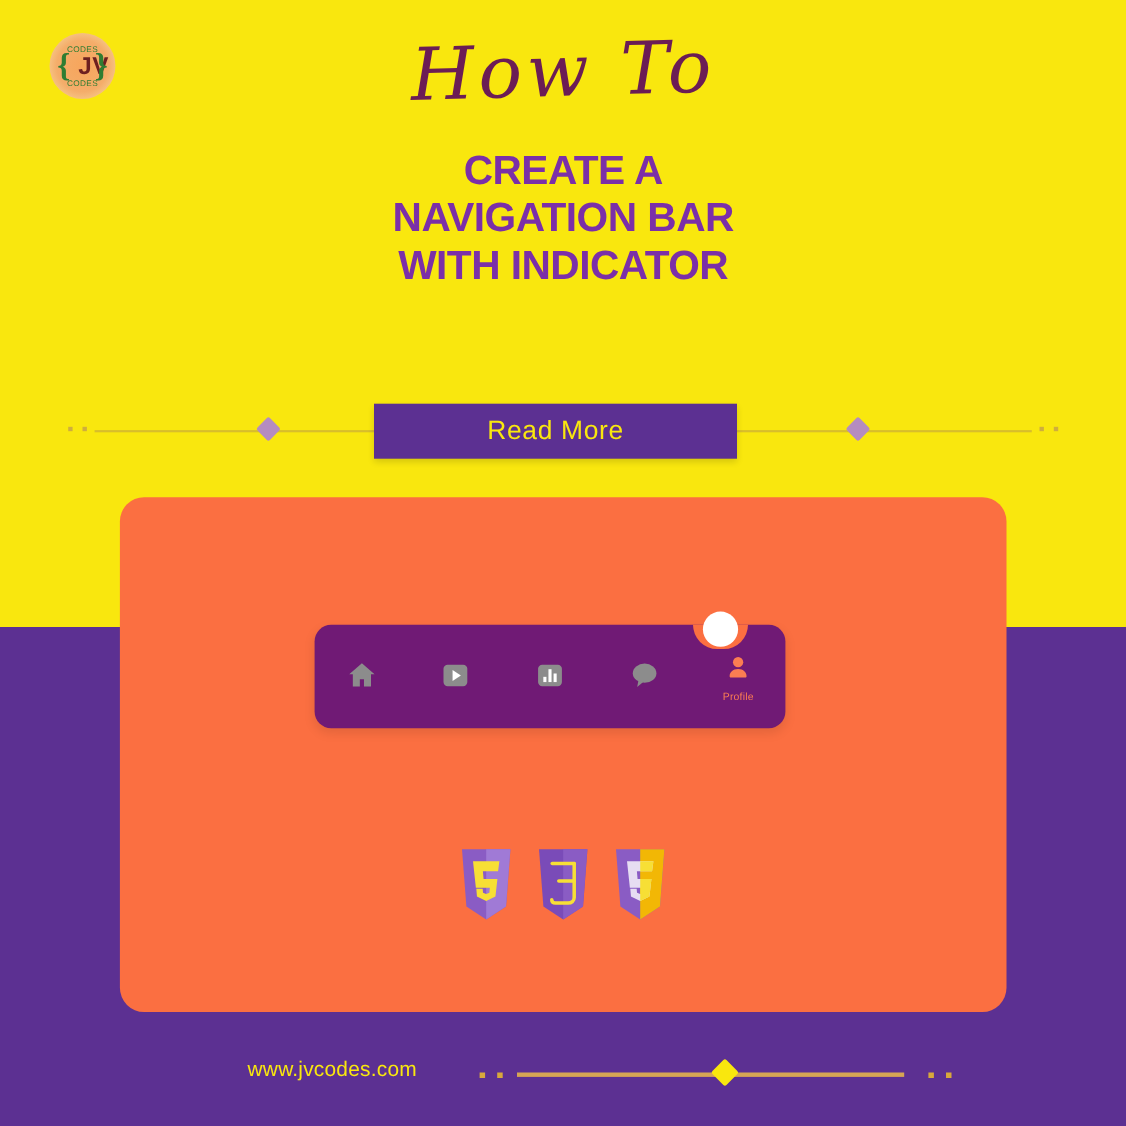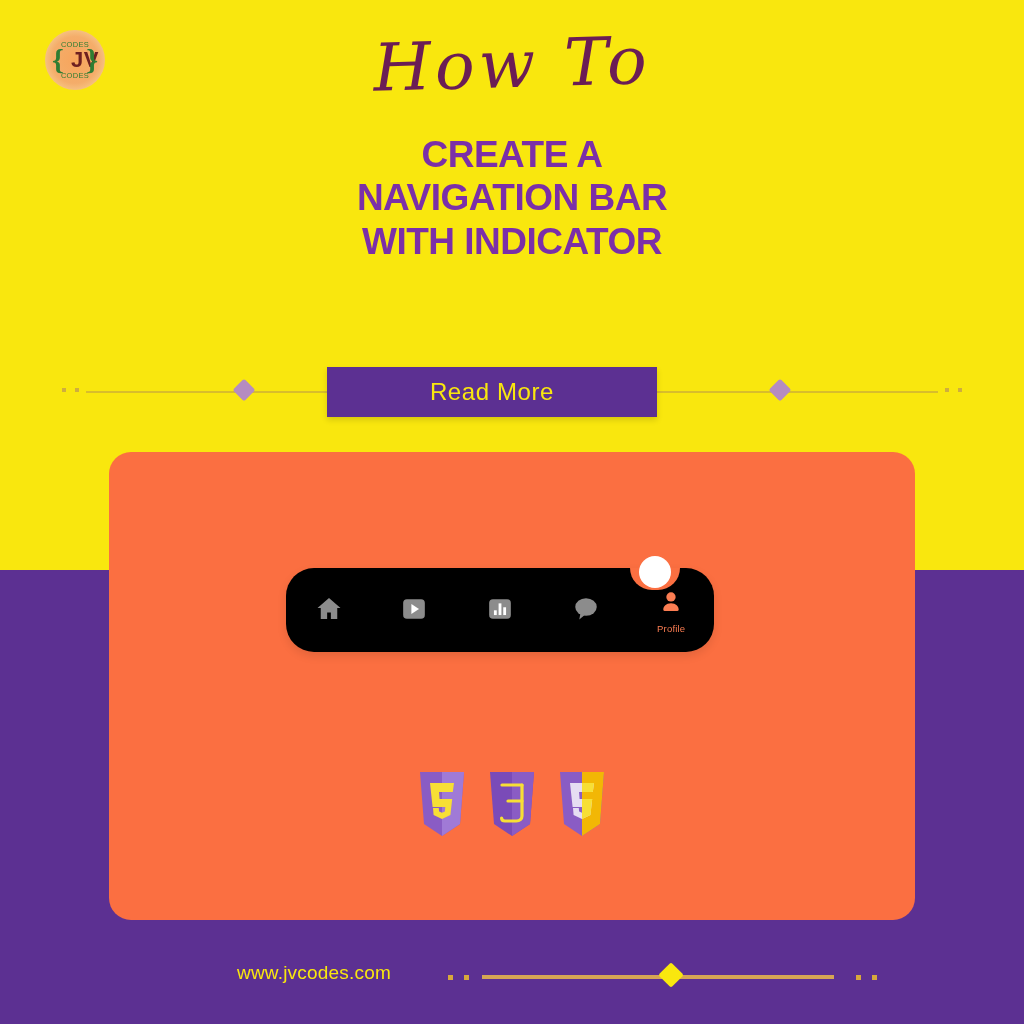--- a/index.html
+++ b/index.html
@@ -79,37 +79,37 @@
   .dot-pair span{ display:block; width:4px; height:4px; background:#cfae3d; }
   #dots-left{ left:62px; }
   #dots-right{ right:62px; }
   .diamond{
     position:absolute; top:15px; width:16px; height:16px;
     background:#b58cc0; transform:rotate(45deg); border-radius:2px;
   }
   #diamond-left{ left:236px; }
   #diamond-right{ right:236px; }
   #read-more-button{
-    position:absolute; left:327px; top:367px; width:330px; height:50px;
+    position:absolute; left:340px; top:367px; width:330px; height:50px;
     background:#5c3092;
     display:flex; align-items:center; justify-content:center;
     color:#f9e70e; font-size:24px; letter-spacing:.6px;
     box-shadow:0 3px 6px rgba(0,0,0,.14);
   }
 
   
   #orange-card{
     position:absolute; left:109px; top:452px; width:806px; height:468px;
     background:#fb6f41; border-radius:22px;
   }
 
   
   #nav-card{
-    position:absolute; left:286px; top:568px; width:428px; height:84px;
-    background:#000000; border-radius:28px;
+    position:absolute; left:286px; top:568px; width:428px; height:94px;
+    background:#701a75; border-radius:15px;
     box-shadow:0 4px 10px rgba(0,0,0,.10);
   }
   #nav-items{
     position:absolute; left:0; top:0; width:100%; height:100%;
     display:flex; align-items:center;
   }
   .nav-item{
     flex:1; height:100%;
     display:flex; flex-direction:column; align-items:center; justify-content:center;
     position:relative;
@@ -135,21 +135,21 @@
 
   
   #tech-logos{
     position:absolute; left:109px; top:765px; width:806px; height:78px;
     display:flex; align-items:center; justify-content:center; gap:18px;
   }
   .shield{ width:52px; height:72px; }
 
   
   #footer{
-    position:absolute; left:16px; right:0; top:955px; height:40px;
+    position:absolute; left:4px; right:0; top:955px; height:40px;
   }
   #footer-url{
     position:absolute; left:221px; top:7px;
     color:#f9e70e; font-size:19px; letter-spacing:.2px;
   }
   #footer-dots{ position:absolute; left:432px; top:20px; display:flex; gap:11px; }
   #footer-dots span{ width:5px; height:5px; background:#d8a83c; display:block; }
   #footer-line{
     position:absolute; left:466px; width:352px; top:20px; height:4px;
     background:#d6a554;

